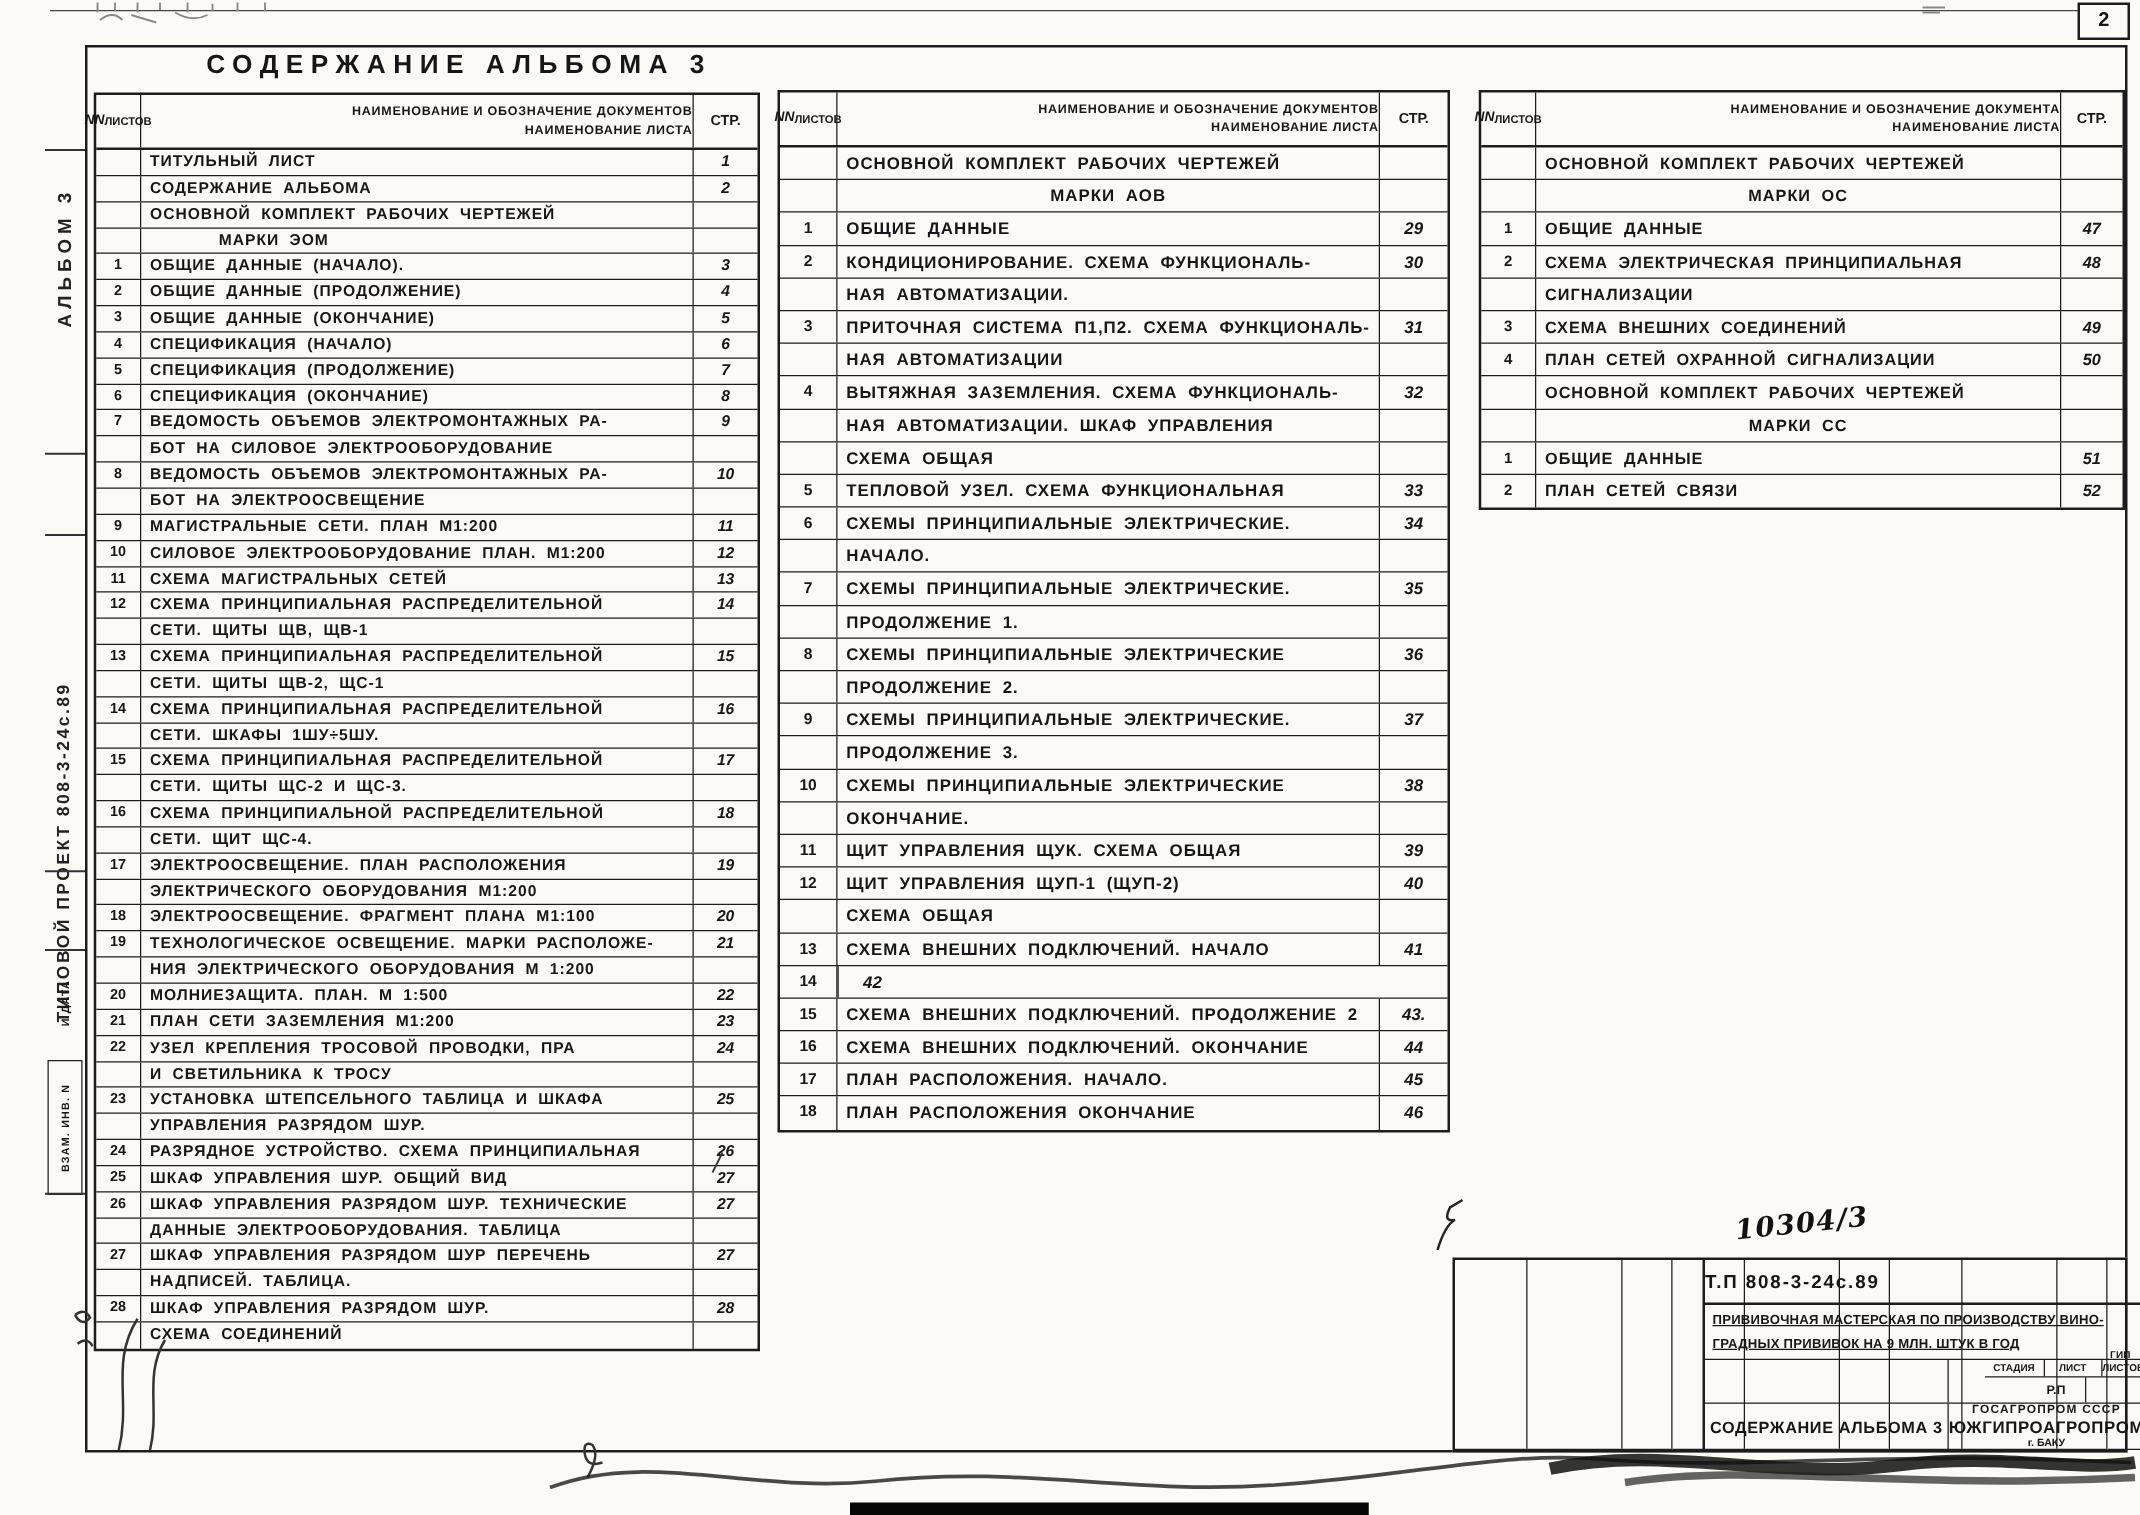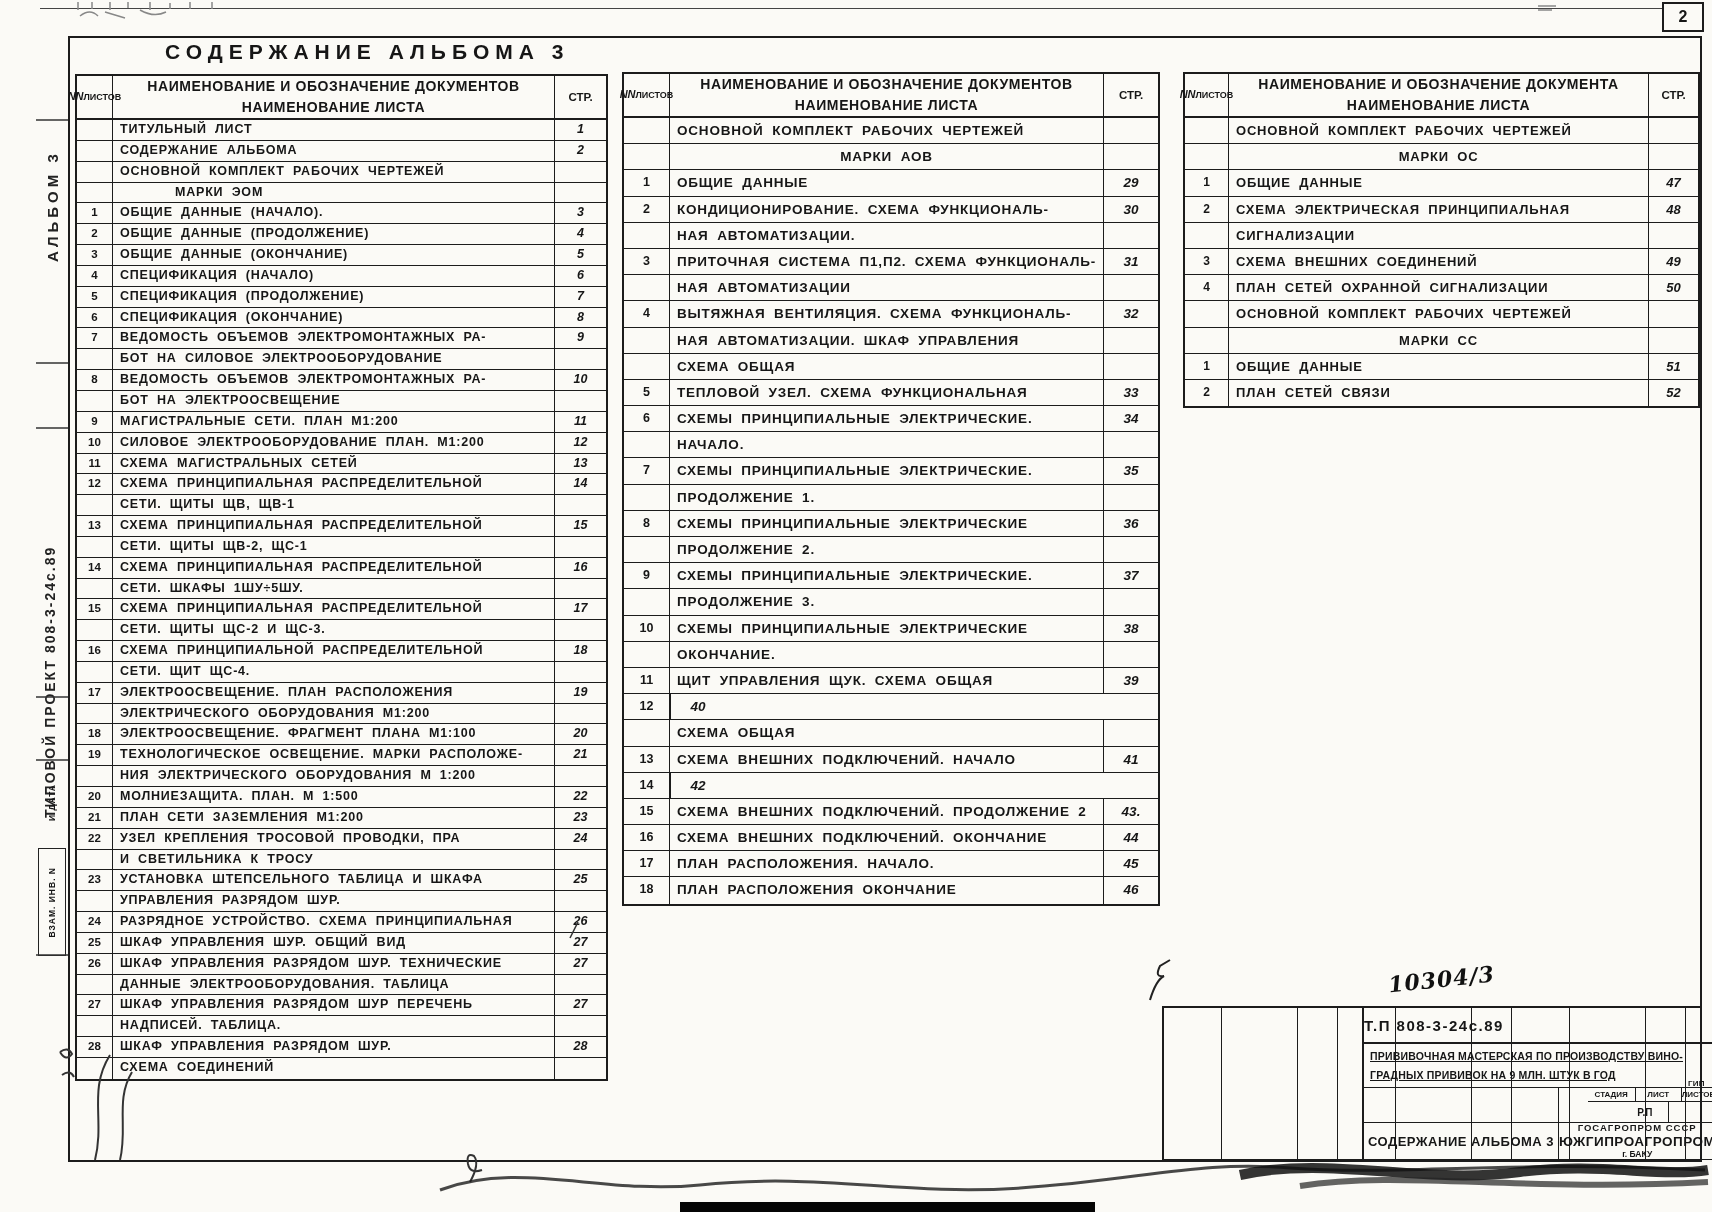--- a/index.html
+++ b/index.html
@@ -23,22 +23,22 @@
 
   
   .tbl { position:absolute; border:2px solid var(--ink); background:transparent; }
   .t-left  { left:75px;  top:74px; width:533px; --nnw:36px; --pgw:52px; --rh:20.85px; --fs:12.5px; }
   .t-mid   { left:622px; top:72px; width:538px; --nnw:46px; --pgw:55px; --rh:26.2px;  --fs:13.5px; }
   .t-right { left:1183px;top:72px; width:517px; --nnw:44px; --pgw:50px; --rh:26.2px;  --fs:13px; }
   .thead { display:flex; height:44px; border-bottom:2px solid var(--ink); font-weight:700; }
   .thead .hnn { width:var(--nnw); border-right:1.5px solid var(--ink); display:flex; flex-direction:row;
                 align-items:center; justify-content:center; font-size:9px; line-height:1.2; }
   .thead .hnn .nn1 { font-size:11px; font-style:italic; }
-  .thead .hname { flex:1; display:flex; flex-direction:column; align-items:center; justify-content:center;
-                  font-size:14px; letter-spacing:0.6px; line-height:1.5; white-space:nowrap; }
+  .thead .hname { flex:1; display:flex; flex-direction:column; align-items:flex-end; justify-content:center;
+                  font-size:10px; letter-spacing:0.6px; line-height:1.5; white-space:nowrap; }
   .thead .hpg { width:var(--pgw); border-left:1.5px solid var(--ink); display:flex; align-items:center;
                 justify-content:center; font-size:11.5px; }
   .trow { display:flex; height:var(--rh); border-bottom:1px solid var(--ink); font-weight:700; }
   .trow:last-child { border-bottom:none; }
   .cell { line-height:calc(var(--rh) - 1px); white-space:nowrap; overflow:visible; }
   .cell.c-nn { width:var(--nnw); border-right:1.5px solid var(--ink); text-align:center;
                font-size:calc(var(--fs) - 1px); }
   .cell.c-t  { flex:1; padding-left:7px; font-size:var(--fs); letter-spacing:0.8px; word-spacing:4px; }
   .cell.c-p  { width:var(--pgw); border-left:1.5px solid var(--ink); text-align:center;
                font-size:var(--fs); font-style:italic; }
@@ -411,21 +411,21 @@
           <div class="cell c-t">ПРИТОЧНАЯ СИСТЕМА П1,П2. СХЕМА ФУНКЦИОНАЛЬ-</div>
           <div class="cell c-p">31</div>
         </div>
         <div class="trow">
           <div class="cell c-nn"></div>
           <div class="cell c-t">НАЯ АВТОМАТИЗАЦИИ</div>
           <div class="cell c-p"></div>
         </div>
         <div class="trow">
           <div class="cell c-nn">4</div>
-          <div class="cell c-t">ВЫТЯЖНАЯ ВЕНТИЛЯЦИЯ. СХЕМА ФУНКЦИОНАЛЬ-</div>
+          <div class="cell c-t">ВЫТЯЖНАЯ ЗАЗЕМЛЕНИЯ. СХЕМА ФУНКЦИОНАЛЬ-</div>
           <div class="cell c-p">32</div>
         </div>
         <div class="trow">
           <div class="cell c-nn"></div>
           <div class="cell c-t">НАЯ АВТОМАТИЗАЦИИ. ШКАФ УПРАВЛЕНИЯ</div>
           <div class="cell c-p"></div>
         </div>
         <div class="trow">
           <div class="cell c-nn"></div>
           <div class="cell c-t">СХЕМА ОБЩАЯ</div>
@@ -486,20 +486,21 @@
           <div class="cell c-t">ОКОНЧАНИЕ.</div>
           <div class="cell c-p"></div>
         </div>
         <div class="trow">
           <div class="cell c-nn">11</div>
           <div class="cell c-t">ЩИТ УПРАВЛЕНИЯ ЩУК. СХЕМА ОБЩАЯ</div>
           <div class="cell c-p">39</div>
         </div>
         <div class="trow">
           <div class="cell c-nn">12</div>
+          <div class="cell c-t">ЩИТ УПРАВЛЕНИЯ ЩУП-1 (ЩУП-2)</div>
           <div class="cell c-p">40</div>
         </div>
         <div class="trow">
           <div class="cell c-nn"></div>
           <div class="cell c-t">СХЕМА ОБЩАЯ</div>
           <div class="cell c-p"></div>
         </div>
         <div class="trow">
           <div class="cell c-nn">13</div>
           <div class="cell c-t">СХЕМА ВНЕШНИХ ПОДКЛЮЧЕНИЙ. НАЧАЛО</div>

